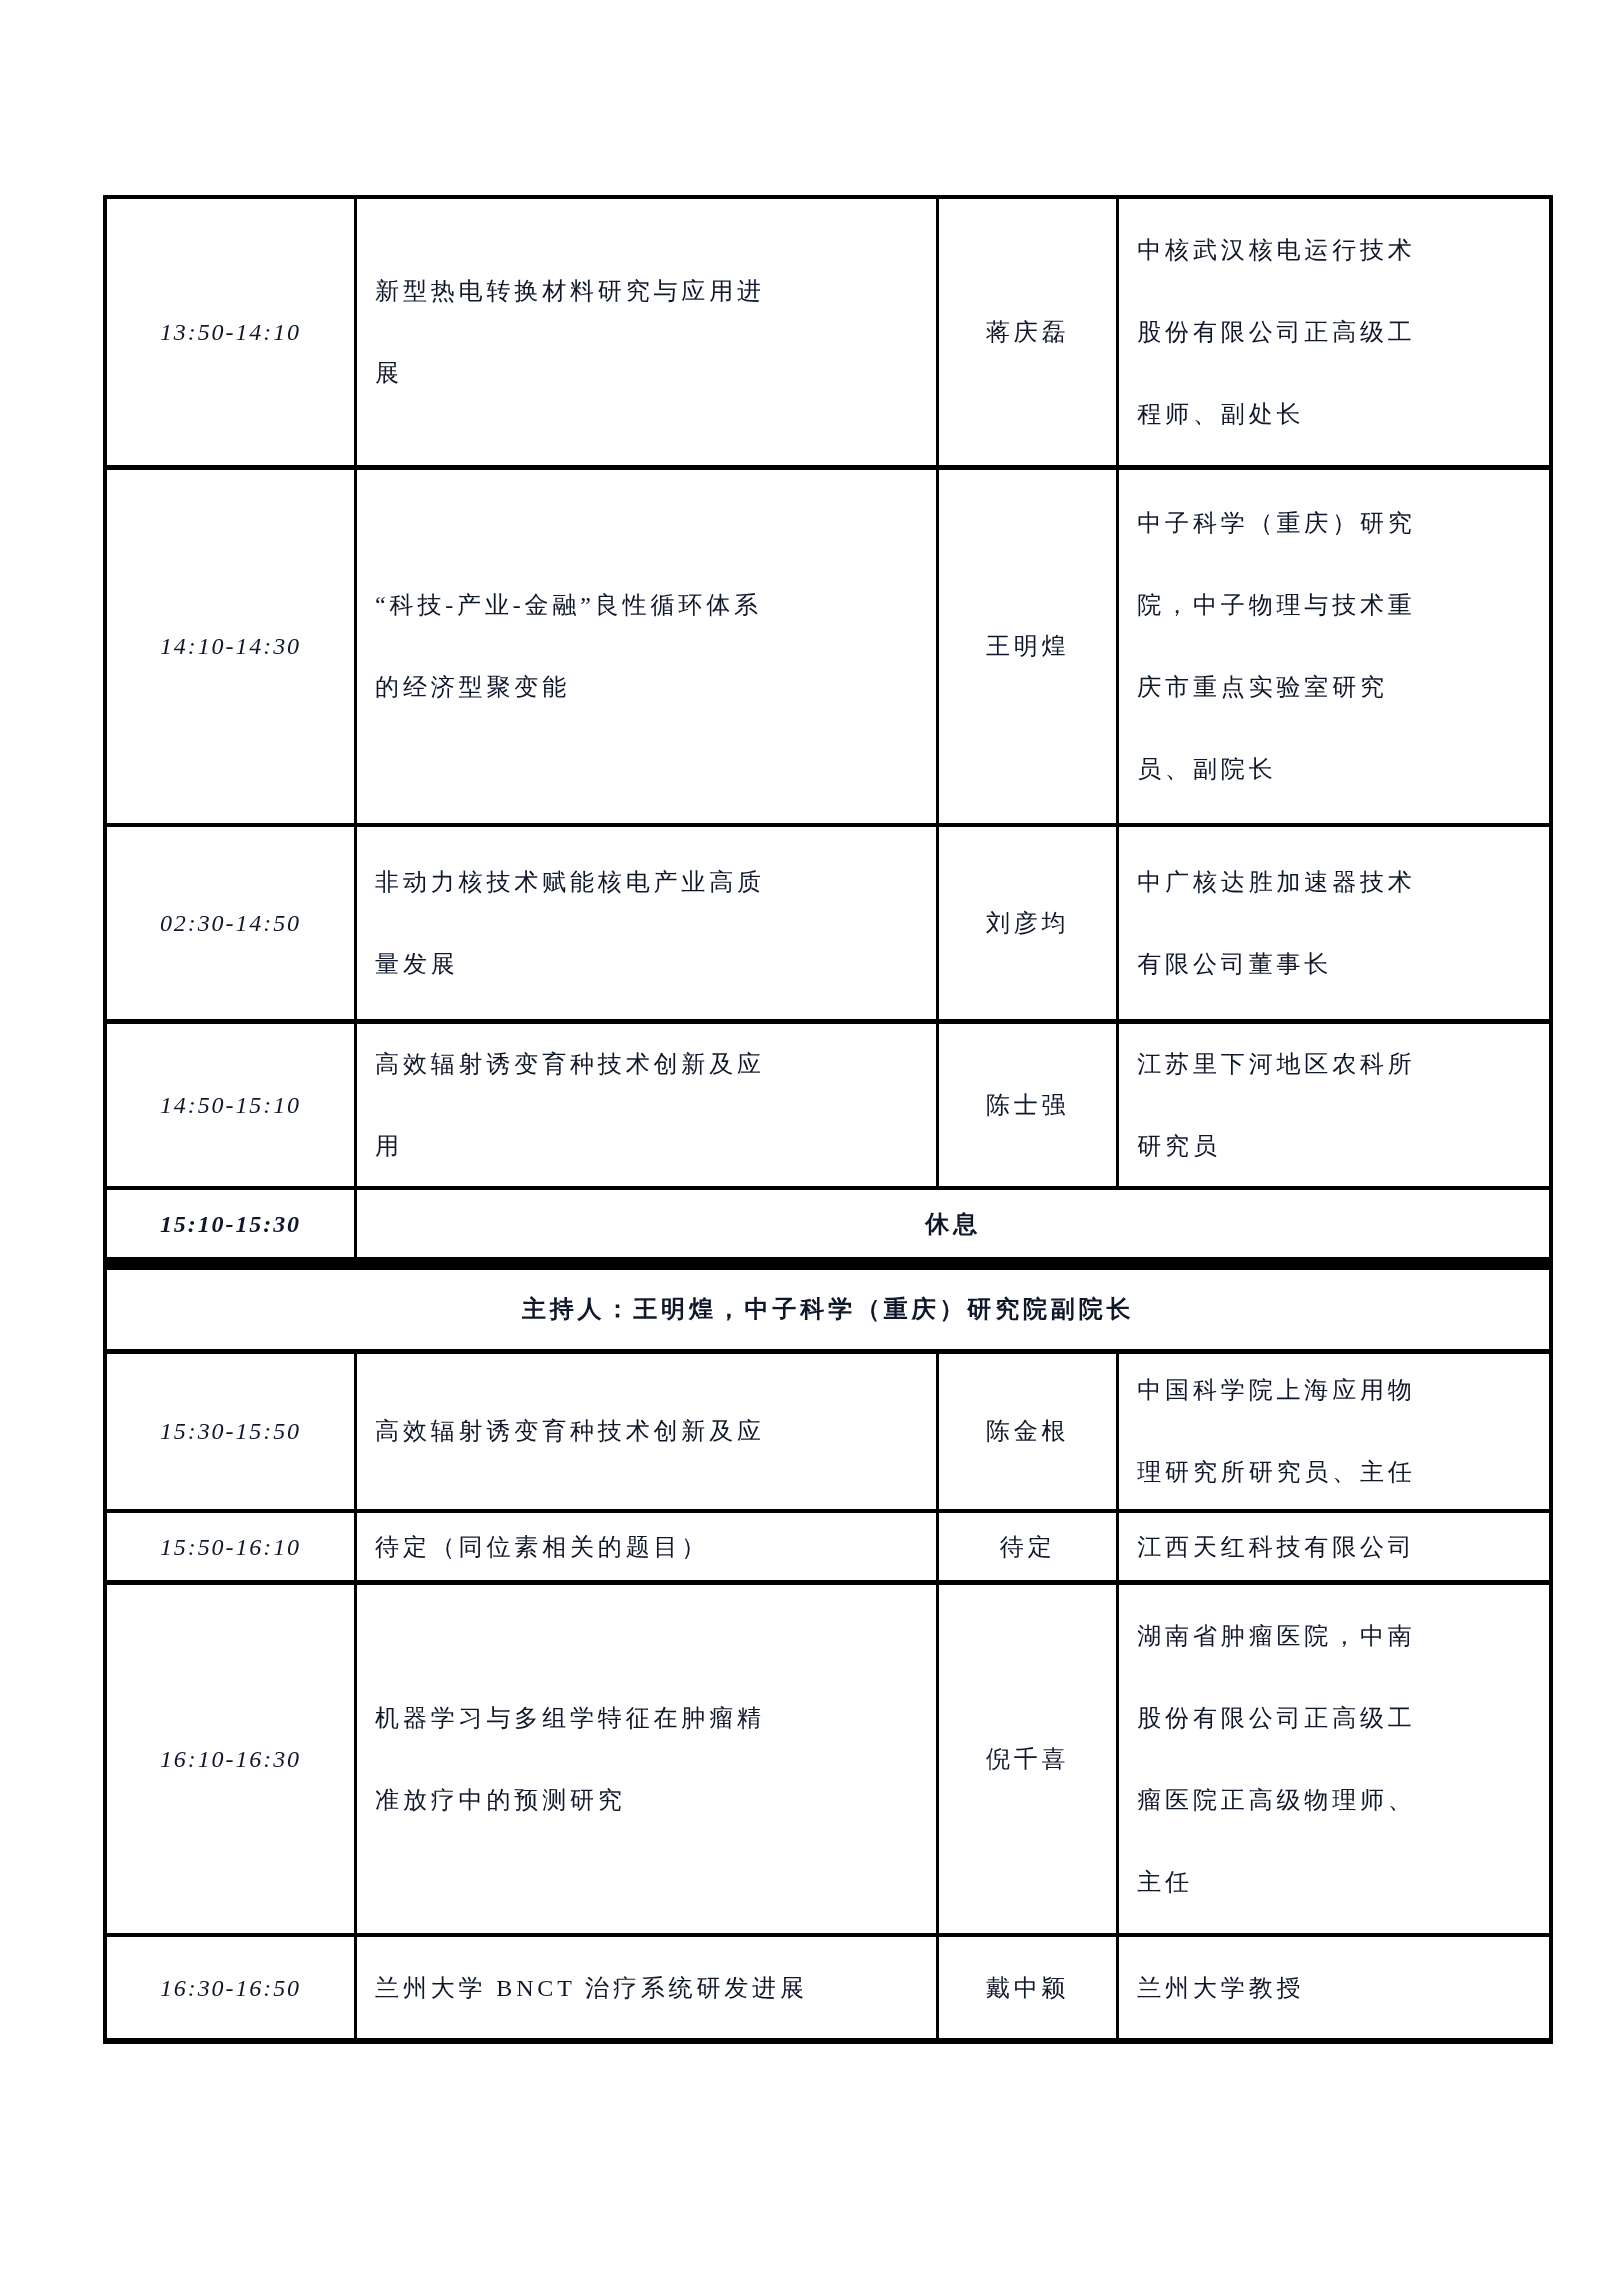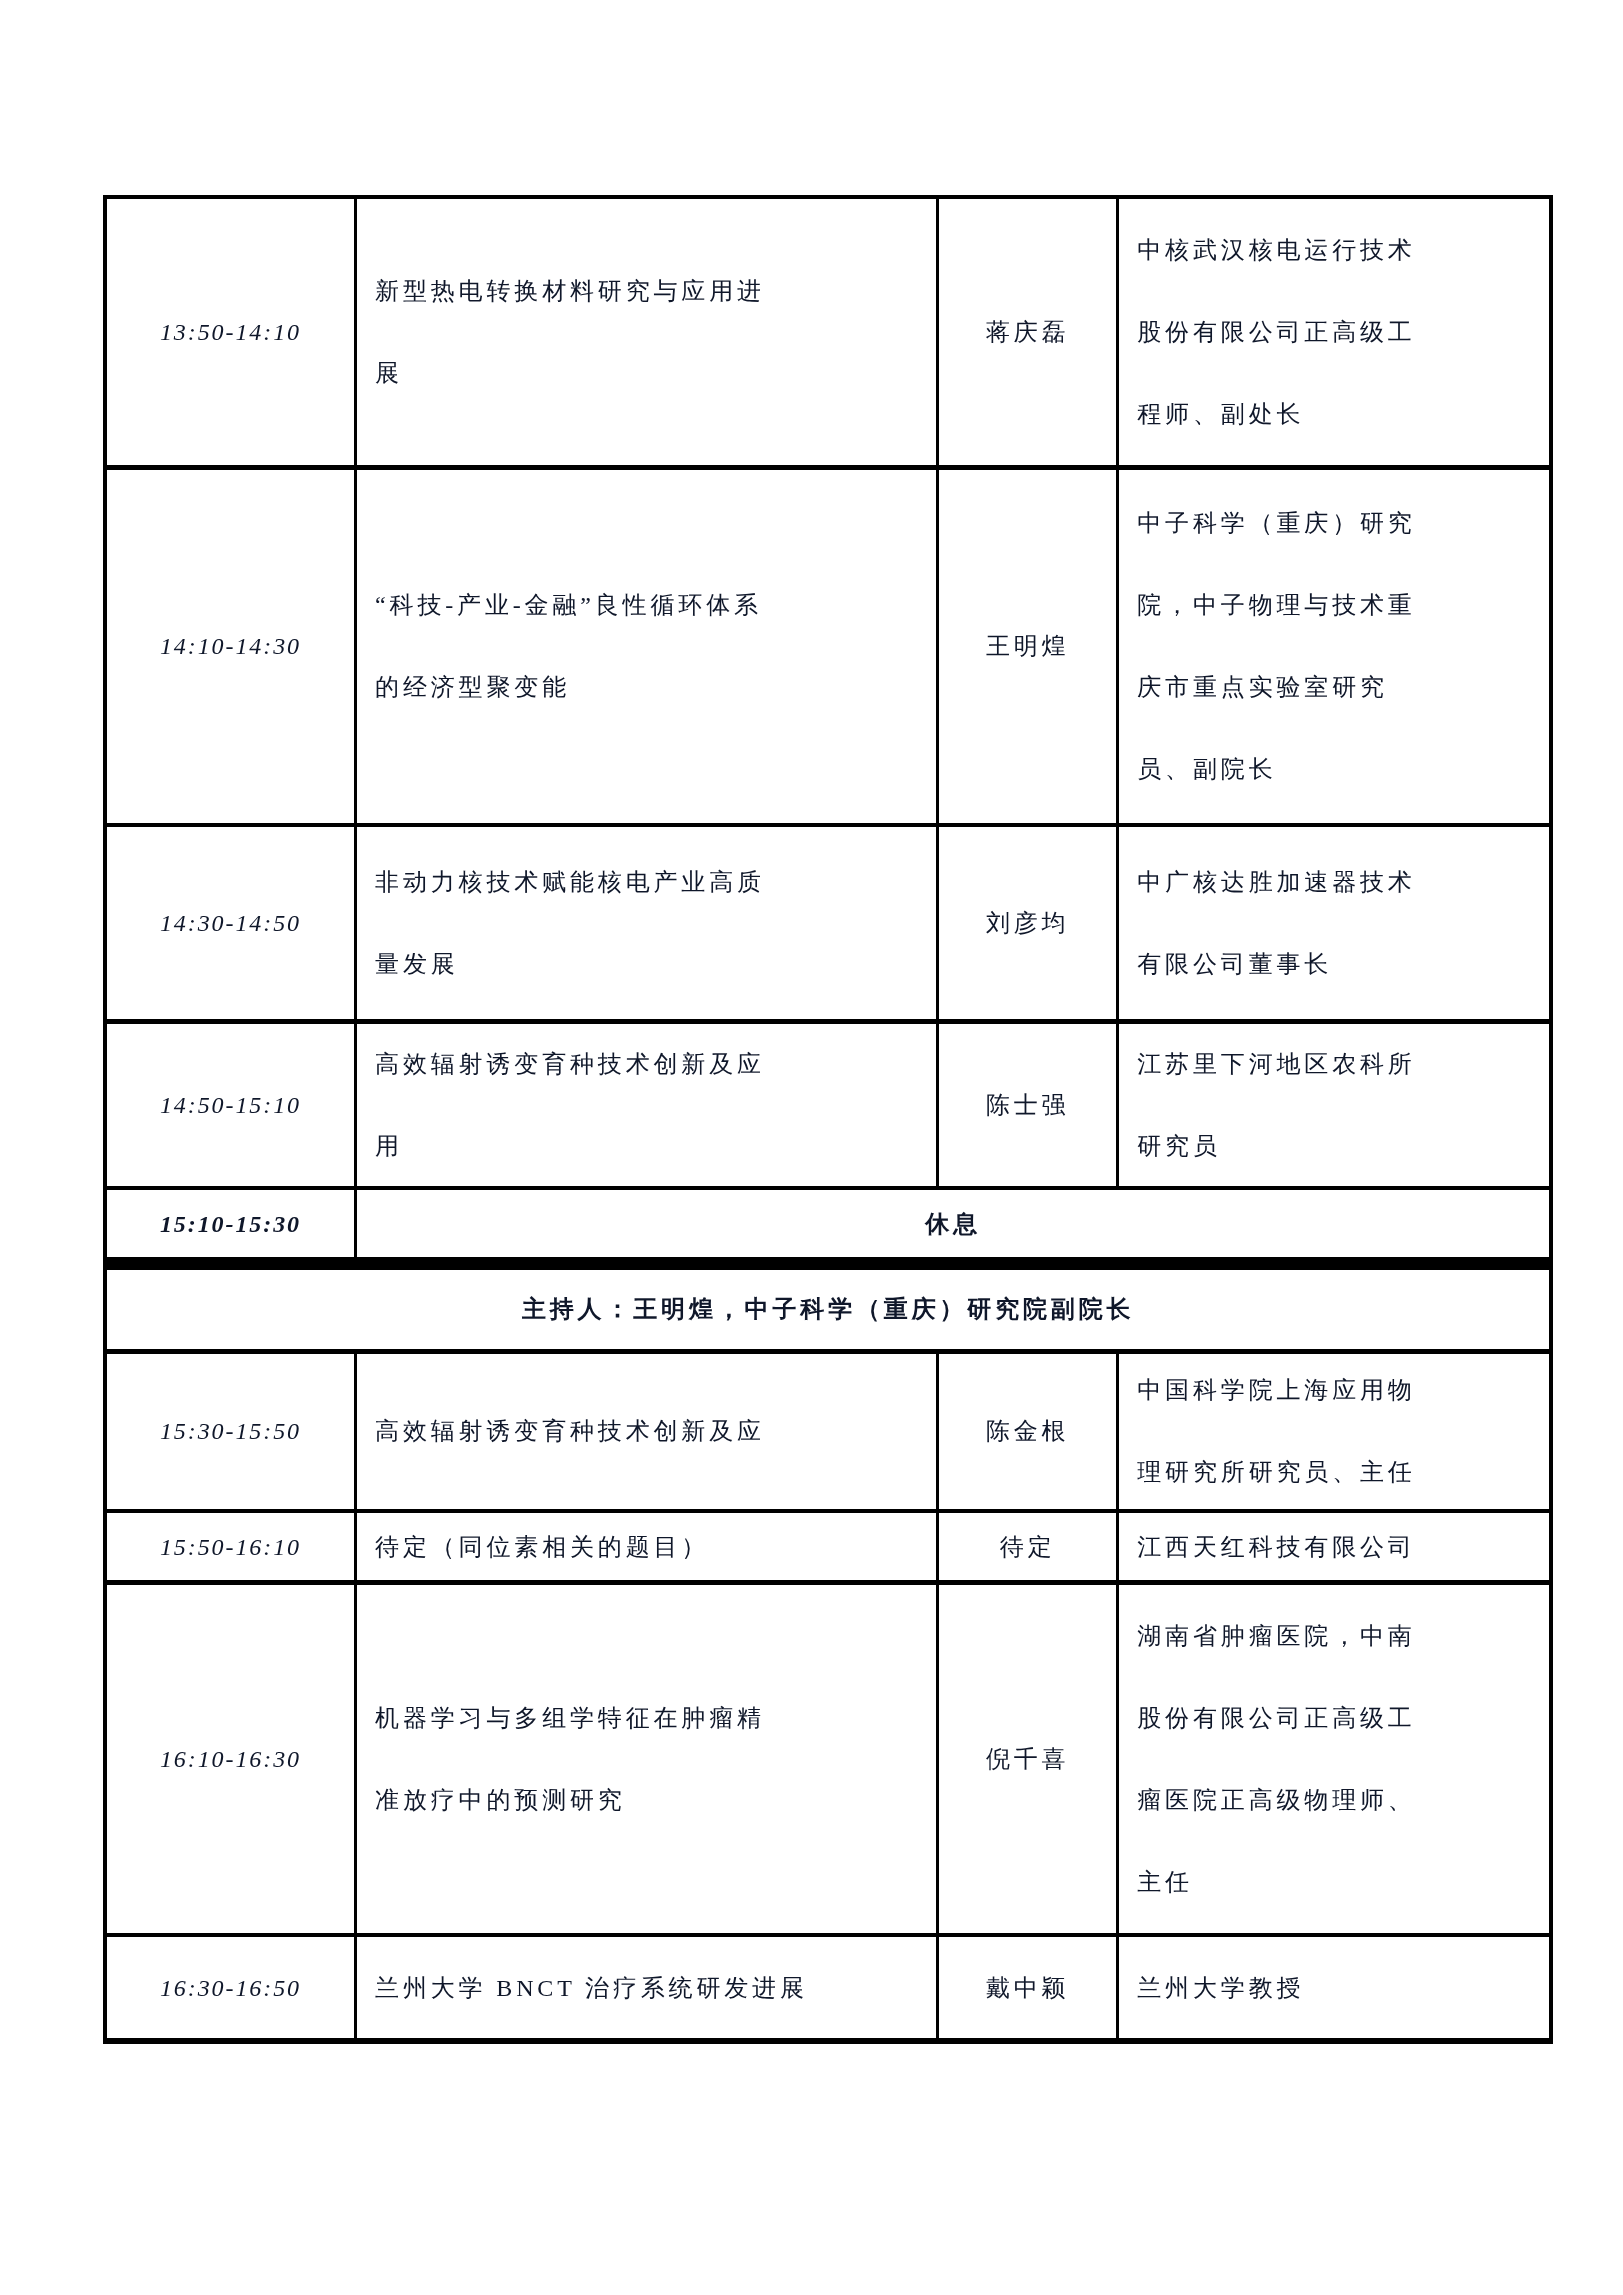--- a/index.html
+++ b/index.html
@@ -68,21 +68,21 @@
       <div class="cell cjk left">“科技-产业-金融”良性循环体系
 的经济型聚变能</div>
       <div class="cell cjk center">王明煌</div>
       <div class="cell cjk left">中子科学（重庆）研究
 院，中子物理与技术重
 庆市重点实验室研究
 员、副院长</div>
     </div>
 
     <div class="trow">
-      <div class="cell time center">14:30-14:50</div>
+      <div class="cell time center">02:30-14:50</div>
       <div class="cell cjk left">非动力核技术赋能核电产业高质
 量发展</div>
       <div class="cell cjk center">刘彦均</div>
       <div class="cell cjk left">中广核达胜加速器技术
 有限公司董事长</div>
     </div>
 
     <div class="trow">
       <div class="cell time center">14:50-15:10</div>
       <div class="cell cjk left">高效辐射诱变育种技术创新及应

